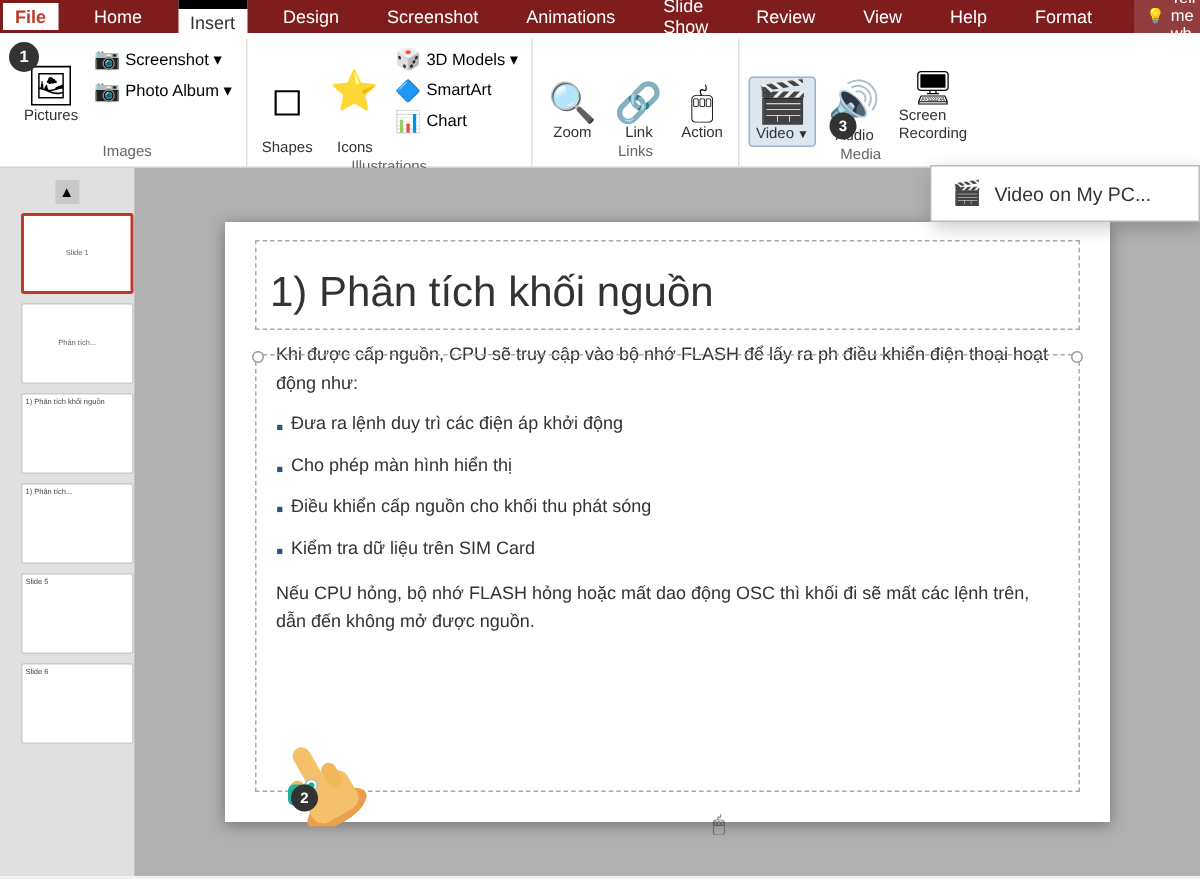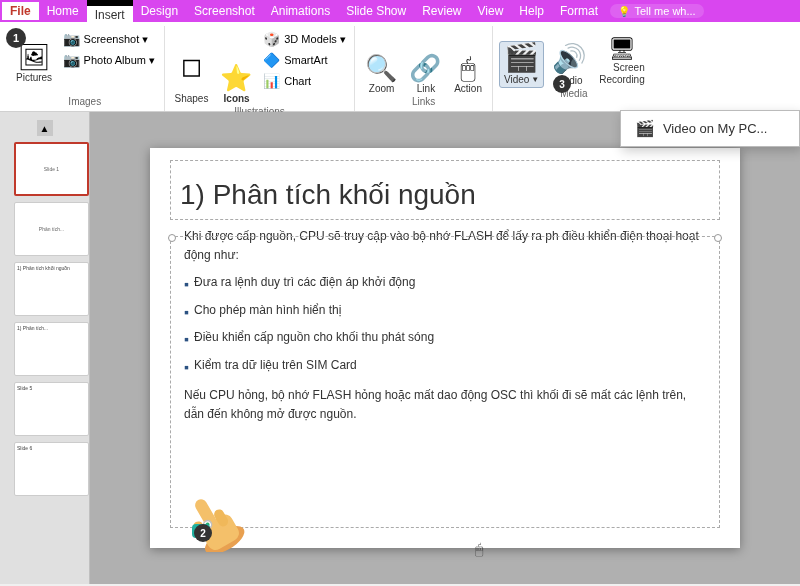--- a/index.html
+++ b/index.html
@@ -9,21 +9,21 @@
       font-size: 12px;
       padding: 2px 8px;
       cursor: pointer;
       display: flex;
       align-items: center;
     }
   </style>
 </head>
 <body>
 
-<div style="background:#d946ef; display:flex; align-items:center; height:22px; padding:0 2px;">
+<div style="background:#7f1d1d; display:flex; align-items:center; height:22px; padding:0 2px;gap:16px;">
   <div class="menubar-item" style="background:white;color:#c0392b;font-weight:bold;font-size:12px;">File</div>
   <div class="menubar-item">Home</div>
   <div class="menubar-item" style="background:white;color:#333;border-top:8px solid #000000;">Insert</div>
   <div class="menubar-item">Design</div>
   <div class="menubar-item">Screenshot</div>
   <div class="menubar-item">Animations</div>
   <div class="menubar-item">Slide Show</div>
   <div class="menubar-item">Review</div>
   <div class="menubar-item">View</div>
   <div class="menubar-item">Help</div>
@@ -59,21 +59,21 @@
   </div>
 
   <div style="display:flex;flex-direction:column;border-right:1px solid #e0e0e0;padding:0 6px;min-width:120px;">
     <div style="display:flex;align-items:flex-end;flex:1;gap:4px;padding-top:4px;">
       <div style="display:flex;flex-direction:column;align-items:center;cursor:pointer;padding:2px 4px;border-radius:3px;min-width:36px;">
         <div style="font-size:26px;line-height:1;">◻</div>
         <div style="font-size:10px;color:#333;margin-top:14px;">Shapes</div>
       </div>
       <div style="display:flex;flex-direction:column;align-items:center;cursor:pointer;padding:2px 4px;border-radius:3px;min-width:36px;">
         <div style="font-size:26px;line-height:1;">⭐</div>
-        <div style="font-size:10px;color:#333;margin-top:2px;font-weight:bold;">Icons</div>
+        <div style="font-size:10px;color:#333;margin-top:20px;">Icons</div>
       </div>
       <div style="display:flex;flex-direction:column;gap:3px;justify-content:center;padding-bottom:16px;">
         <div style="display:flex;align-items:center;gap:3px;cursor:pointer;padding:1px 3px;border-radius:2px;font-size:11px;">
           <span style="font-size:14px;">🎲</span>
           <span>3D Models ▾</span>
         </div>
         <div style="display:flex;align-items:center;gap:3px;cursor:pointer;padding:1px 3px;border-radius:2px;font-size:11px;">
           <span style="font-size:14px;">🔷</span>
           <span>SmartArt</span>
         </div>
@@ -114,24 +114,24 @@
           <span>Video</span>
           <span style="font-size:8px;">▼</span>
         </div>
       </div>
       <div style="display:flex;flex-direction:column;align-items:center;cursor:pointer;padding:2px 4px;border-radius:3px;min-width:36px;">
         <div style="font-size:28px;line-height:1;">🔊</div>
         <div style="font-size:10px;color:#333;margin-top:2px;">Audio</div>
       </div>
       <div style="display:flex;flex-direction:column;align-items:center;cursor:pointer;padding:2px 4px;border-radius:3px;min-width:44px;">
         <div style="font-size:22px;line-height:1;margin-top:4px;">🖥</div>
-        <div style="font-size:10px;color:#333;margin-top:2px;text-align:right;line-height:1.2;">Screen<br>Recording</div>
-      </div>
-    </div>
-    <div style="font-size:10px;color:#666;text-align:center;padding-bottom:12px;">Media</div>
+        <div style="font-size:10px;color:#333;margin-top:2px;text-align:left;line-height:1.2;">Screen<br>Recording</div>
+      </div>
+    </div>
+    <div style="font-size:10px;color:#666;text-align:center;padding-bottom:2px;">Media</div>
   </div>
 
   <div style="position:absolute;right:0;top:88px;background:white;border:1px solid #bbb;box-shadow:2px 4px 12px rgba(0,0,0,0.2);z-index:200;min-width:180px;">
     <div style="display:flex;align-items:center;gap:8px;padding:8px 14px;cursor:pointer;font-size:13px;color:#333;">
       <span style="font-size:16px;">🎬</span>
       <span>Video on My PC...</span>
     </div>
   </div>
 </div>
 

